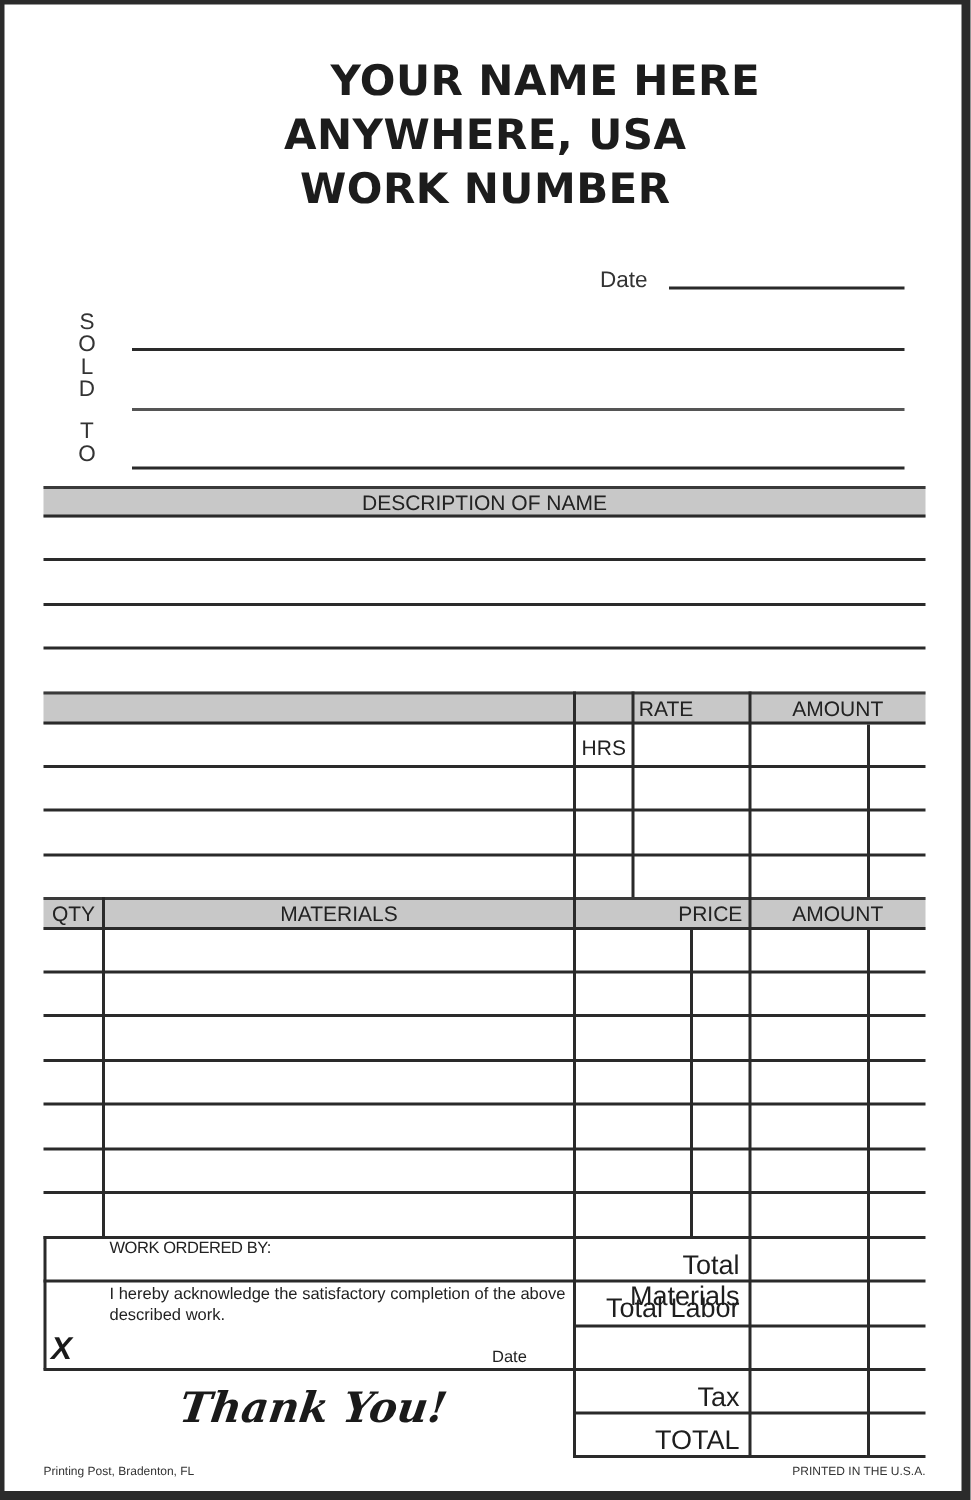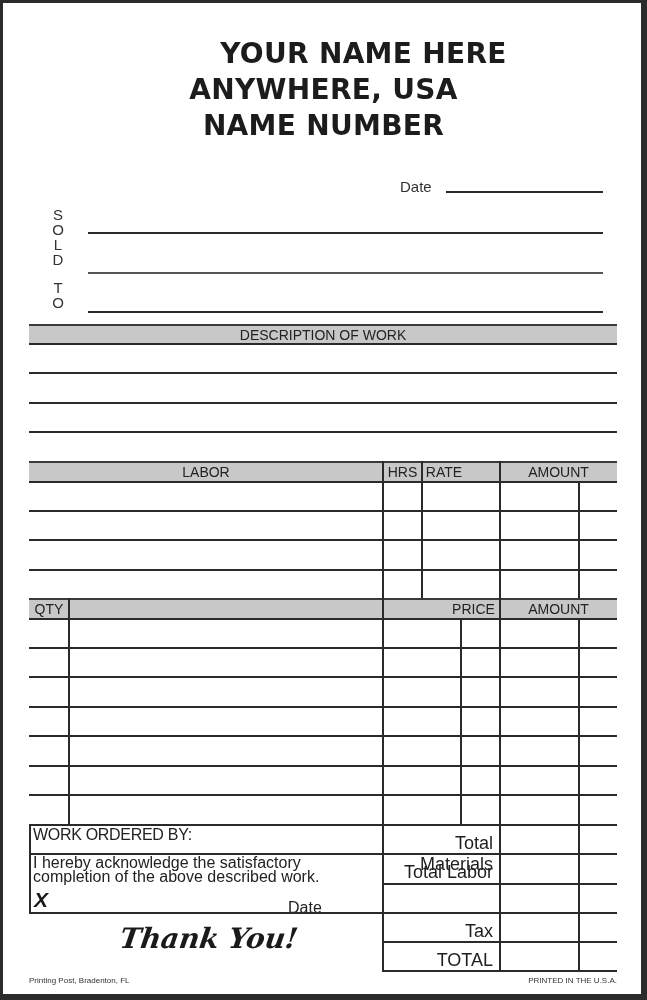--- a/index.html
+++ b/index.html
@@ -7,69 +7,69 @@
          font-family:"Liberation Sans", sans-serif; color:#1a1a1a; }
   .page { position:absolute; left:3px; top:3px; width:638px; height:991px; background:#fff; }
   .abs { position:absolute; }
   .hdr { position:absolute; left:0; width:647px; text-align:center; font-weight:bold; font-size:28px;
          letter-spacing:0.3px; font-family:"DejaVu Sans", sans-serif; color:#1c1c1c; }
   .hline { position:absolute; height:2px; background:#2a2a2a; }
   .vline { position:absolute; width:2px; background:#2a2a2a; }
   .band { position:absolute; background:#c8c8c8; border-top:2px solid #3a3a3a; border-bottom:2px solid #2a2a2a;
           font-size:14px; color:#222; box-sizing:border-box; }
   .band span { position:absolute; top:0; height:100%; display:flex; align-items:center; justify-content:center; }
-  .small { font-size:16px; color:#222; }
+  .small { font-size:11px; color:#222;margin-left:40px; }
   .tot { position:absolute; font-size:18px; text-align:right; color:#1e1e1e; }
   .soldto { position:absolute; left:51px; font-size:15px; color:#333; width:14px; text-align:center; line-height:15px; }
 </style>
 </head>
 <body>
 
 <div class="page"></div>
 
 <div class="hdr" style="top:37px;padding-left:40px;">YOUR NAME HERE</div>
 <div class="hdr" style="top:73px;">ANYWHERE, USA</div>
-<div class="hdr" style="top:109px;">NAME NUMBER</div>
+<div class="hdr" style="top:109px;">WORK NUMBER</div>
 
 <div class="abs" style="left:400px; top:178px; font-size:15px; color:#333;">Date</div>
 <div class="hline" style="left:446px; top:191px; width:157px; height:1.5px;"></div>
 
 <div class="soldto" style="top:207px;">S</div>
 <div class="soldto" style="top:222px;">O</div>
 <div class="soldto" style="top:237px;">L</div>
 <div class="soldto" style="top:252px;">D</div>
 <div class="soldto" style="top:280px;">T</div>
 <div class="soldto" style="top:295px;">O</div>
 <div class="hline" style="left:88px; top:232px; width:515px;"></div>
 <div class="hline" style="left:88px; top:272px; width:515px; background:#555;"></div>
 <div class="hline" style="left:88px; top:311px; width:515px;"></div>
 
 <div class="band" style="left:29px; top:324px; width:588px; height:21px;">
-  <span style="left:0; width:100%;">DESCRIPTION OF WORK</span>
+  <span style="left:0; width:100%;">DESCRIPTION OF NAME</span>
 </div>
 <div class="hline" style="left:29px; top:372px; width:588px;"></div>
 <div class="hline" style="left:29px; top:402px; width:588px;"></div>
 <div class="hline" style="left:29px; top:431px; width:588px;"></div>
 
 <div class="band" style="left:29px; top:461px; width:588px; height:22px;">
-  <span style="left:0; width:354px;">LABOR</span>
-  <span style="left:354px; width:39px;">HRS</span>
+  <span style="left:354px; width:39px;margin-top:26px;">HRS</span>
   <span style="left:376px; width:78px;">RATE</span>
   <span style="left:471px; width:117px;">AMOUNT</span>
 </div>
 <div class="hline" style="left:29px; top:510px; width:588px;"></div>
 <div class="hline" style="left:29px; top:539px; width:588px;"></div>
 <div class="hline" style="left:29px; top:569px; width:588px;"></div>
 <div class="vline" style="left:382px; top:461px; height:137px;"></div>
 <div class="vline" style="left:421px; top:461px; height:137px;"></div>
 <div class="vline" style="left:499px; top:461px; height:137px;"></div>
 <div class="vline" style="left:578px; top:483px; height:115px;"></div>
 
 <div class="band" style="left:29px; top:598px; width:588px; height:22px;">
   <span style="left:0; width:40px;">QTY</span>
+  <span style="left:40px; width:314px;">MATERIALS</span>
   <span style="left:354px; width:117px;padding-left:32px;">PRICE</span>
   <span style="left:471px; width:117px;">AMOUNT</span>
 </div>
 <div class="hline" style="left:29px; top:647px; width:588px;"></div>
 <div class="hline" style="left:29px; top:676px; width:588px;"></div>
 <div class="hline" style="left:29px; top:706px; width:588px;"></div>
 <div class="hline" style="left:29px; top:735px; width:588px;"></div>
 <div class="hline" style="left:29px; top:765px; width:588px;"></div>
 <div class="hline" style="left:29px; top:794px; width:588px;"></div>
 <div class="hline" style="left:29px; top:824px; width:588px;"></div>

